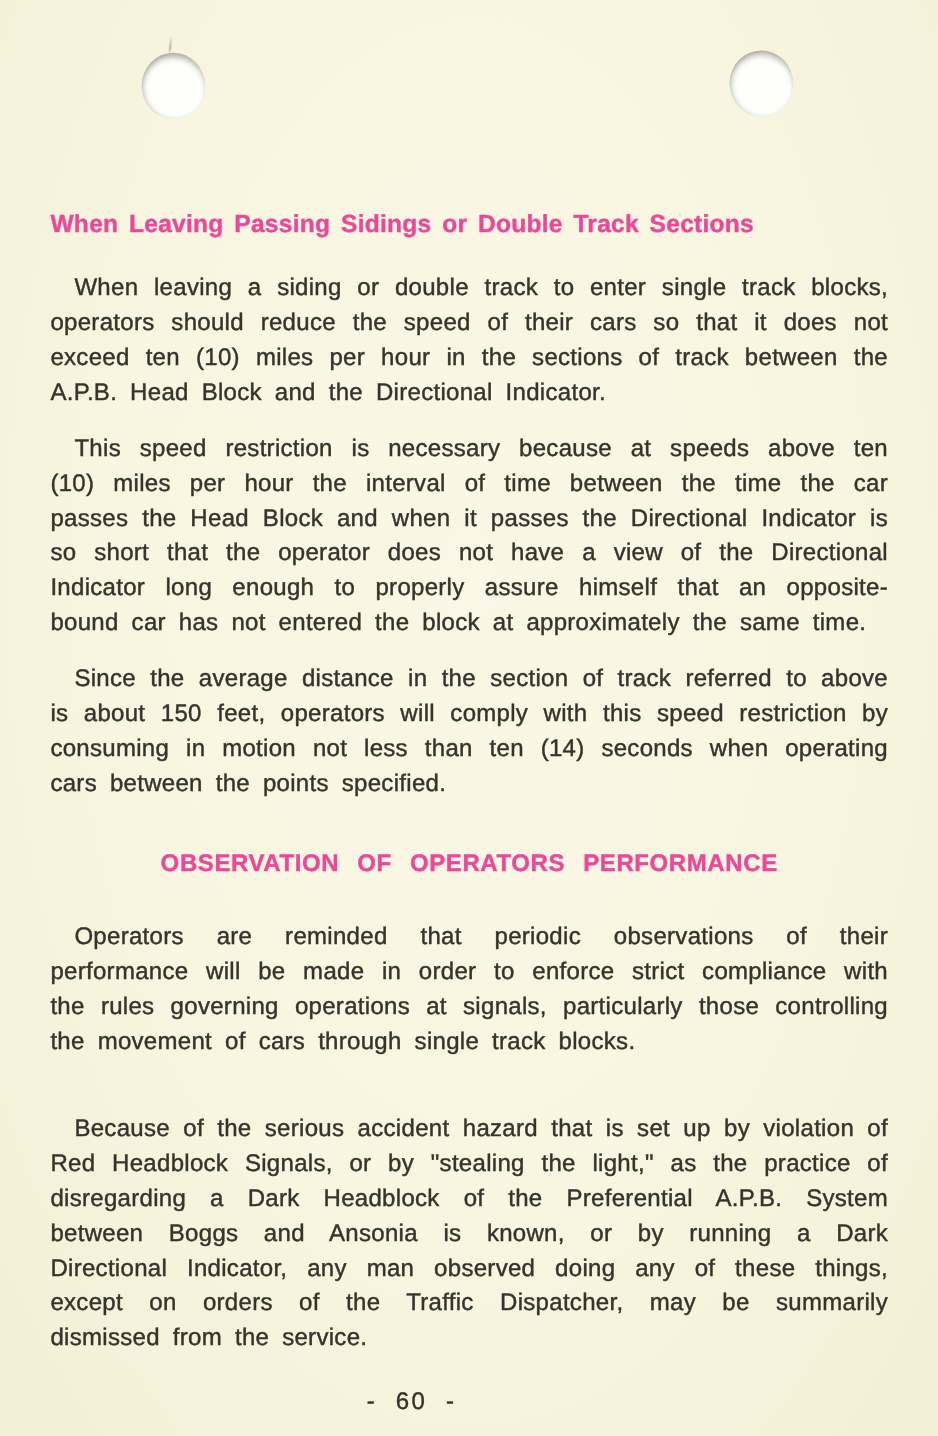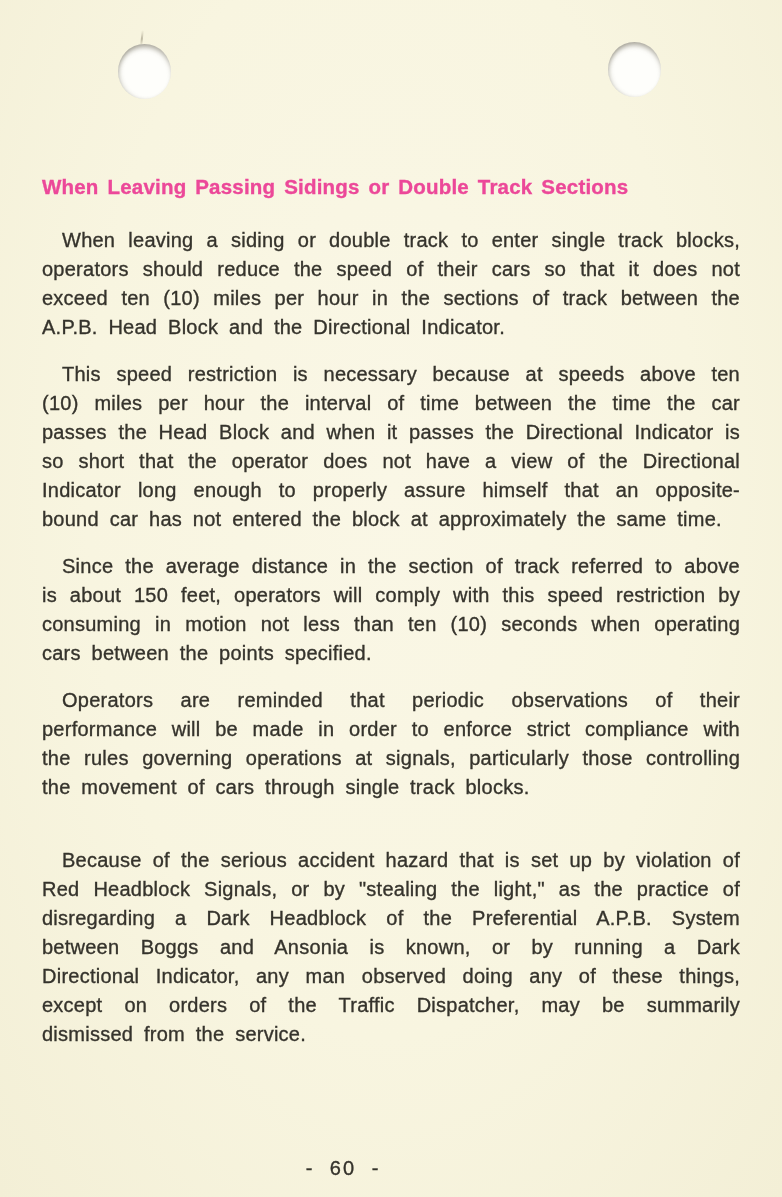--- a/index.html
+++ b/index.html
@@ -97,22 +97,23 @@
 <div class="hole hole-right"></div>
 
 <div class="page-text">
 
   <div class="section-heading">When Leaving Passing Sidings or Double Track Sections</div>
 
   <p class="body-para"><span>When leaving a siding or double track to enter single track blocks, operators should reduce the speed of their cars so that it does not exceed </span><span class="bold-run">ten (10) miles per hour</span><span> in the sections of track between the A.P.B. Head Block and the Directional Indicator.</span></p>
 
   <p class="body-para"><span>This speed restriction is necessary because at speeds above </span><span class="bold-run">ten (10) miles per hour</span><span> the interval of time between the time the car passes the Head Block and when it passes the Directional Indicator is so short that the operator does not have a view of the Directional Indicator long enough to properly assure himself that an opposite-bound car has not entered the block at approximately the same time.</span></p>
 
-  <p class="body-para"><span>Since the average distance in the section of track referred to above is about 150 feet, operators will comply with this speed restriction by consuming in motion not less than ten (10) seconds when operating cars between the points specified.</span></p>
+  <p class="body-para"><span>Since the average distance in the section of track referred to above is about 150 feet, operators will comply with this speed restriction by consuming in motion not less than ten (14) seconds when operating cars between the points specified.</span></p>
 
+  <div class="section-heading centered">OBSERVATION OF OPERATORS PERFORMANCE</div>
 
   <p class="body-para"><span>Operators are reminded that periodic observations of their performance will be made in order to enforce strict compliance with the rules governing operations at signals, particularly those controlling the movement of cars through single track blocks.</span></p>
 
   <p class="body-para"><span>Because of the serious accident hazard that is set up by violation of Red Headblock Signals, or by "stealing the light," as the practice of disregarding a Dark Headblock of the Preferential A.P.B. System between Boggs and Ansonia is known, or by running a Dark Directional Indicator, any man observed doing any of these things, except on orders of the Traffic Dispatcher, may be summarily dismissed from the service.</span></p>
 
 </div>
 
 <div class="page-number">- 60 -</div>
 
 </body></html>

